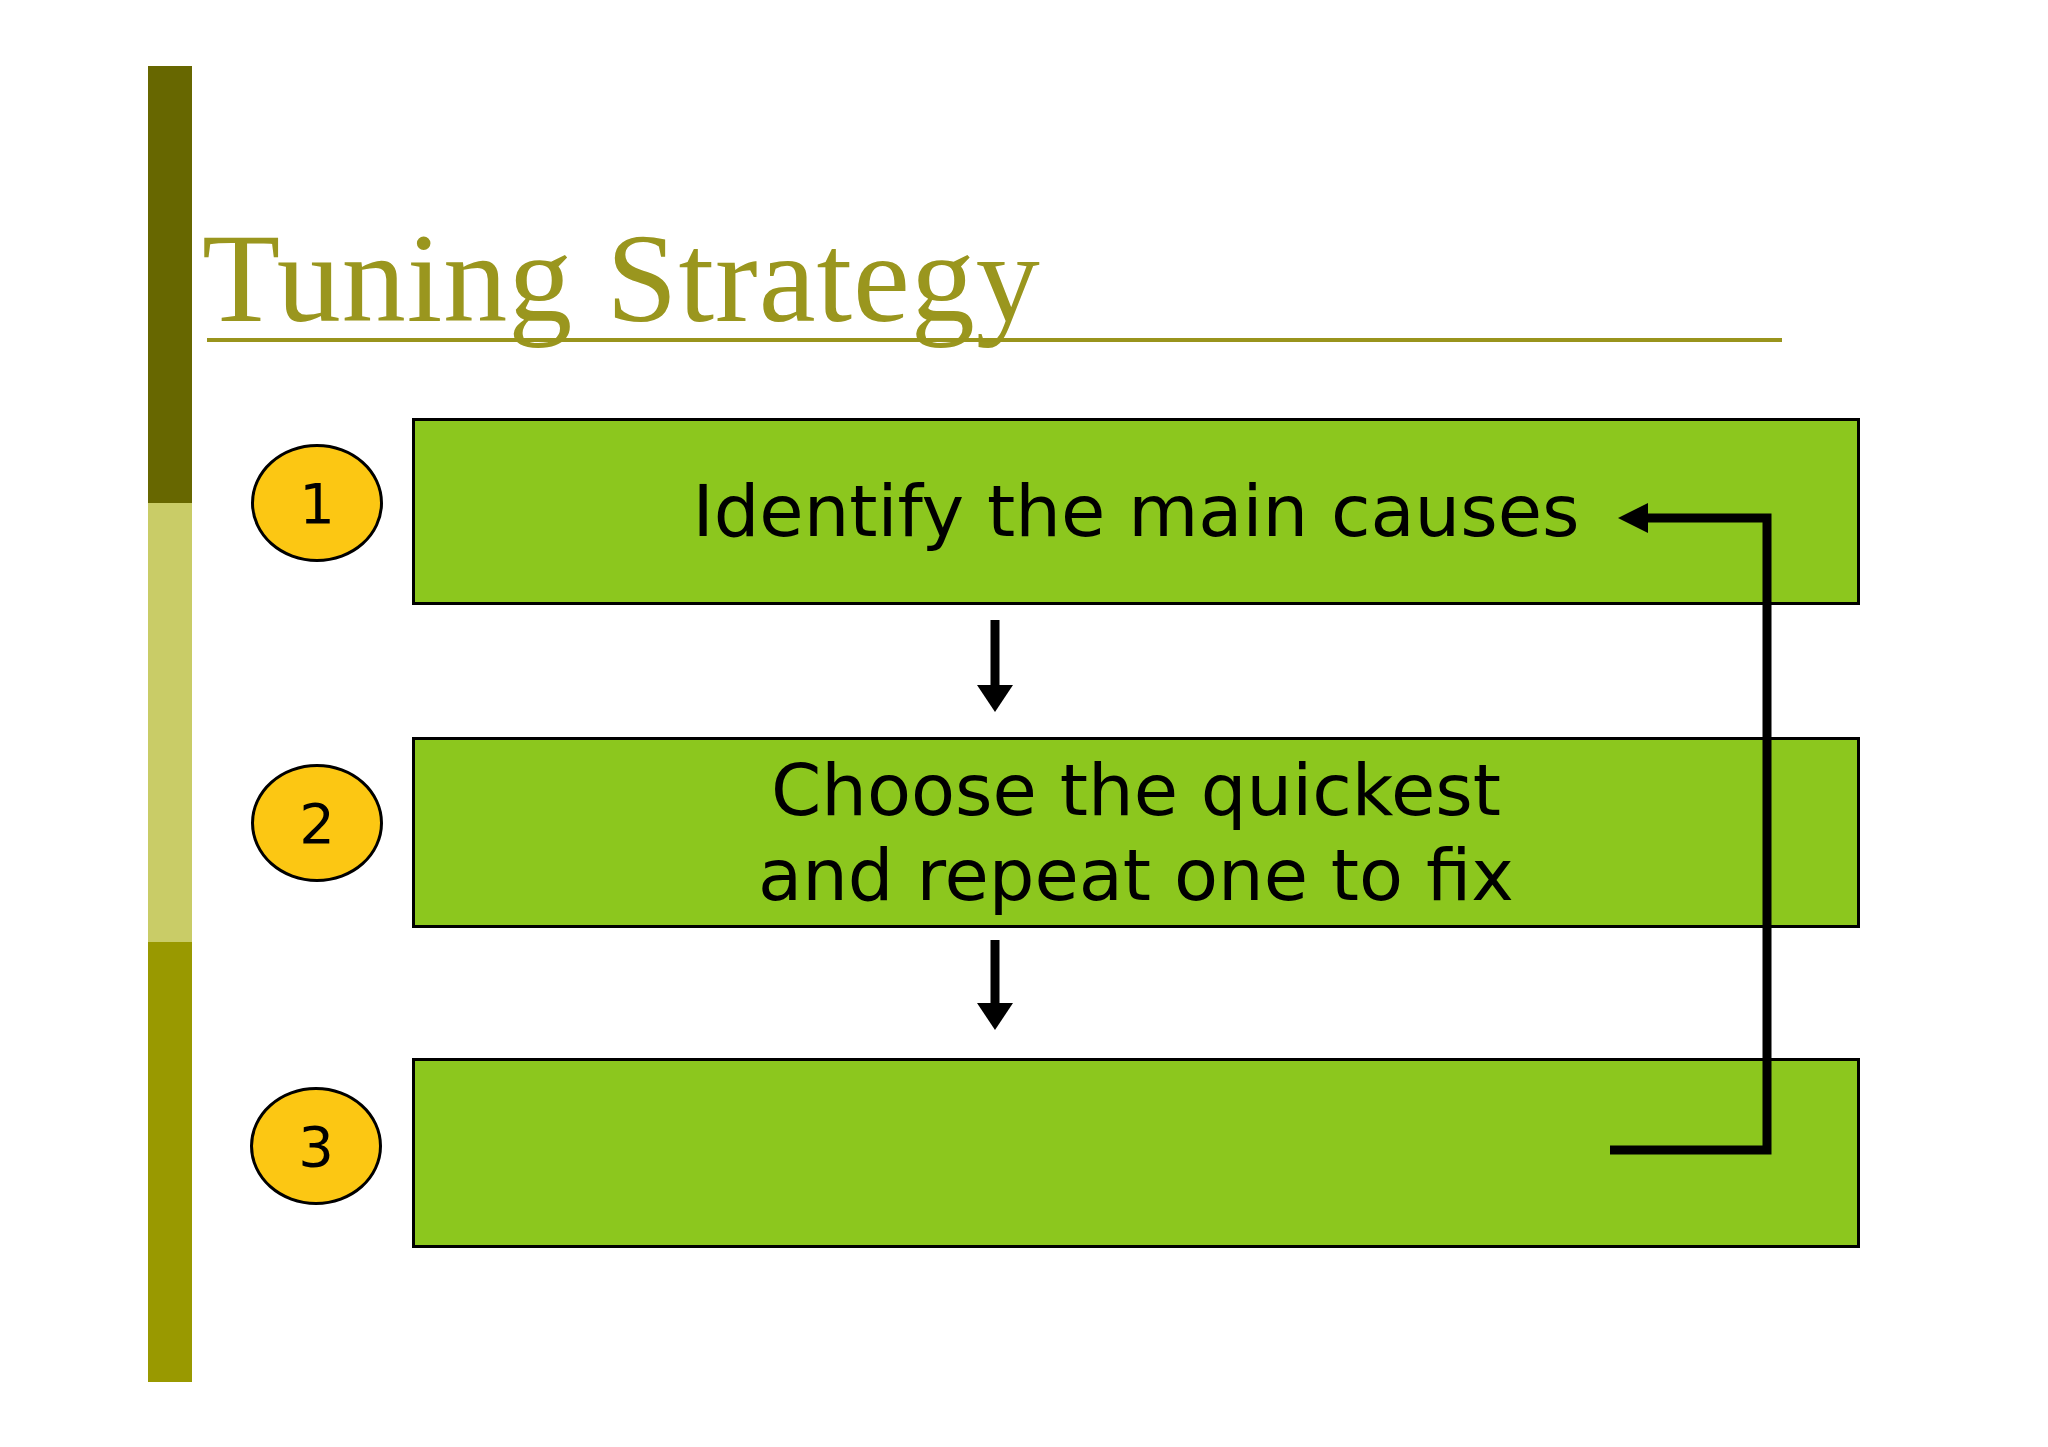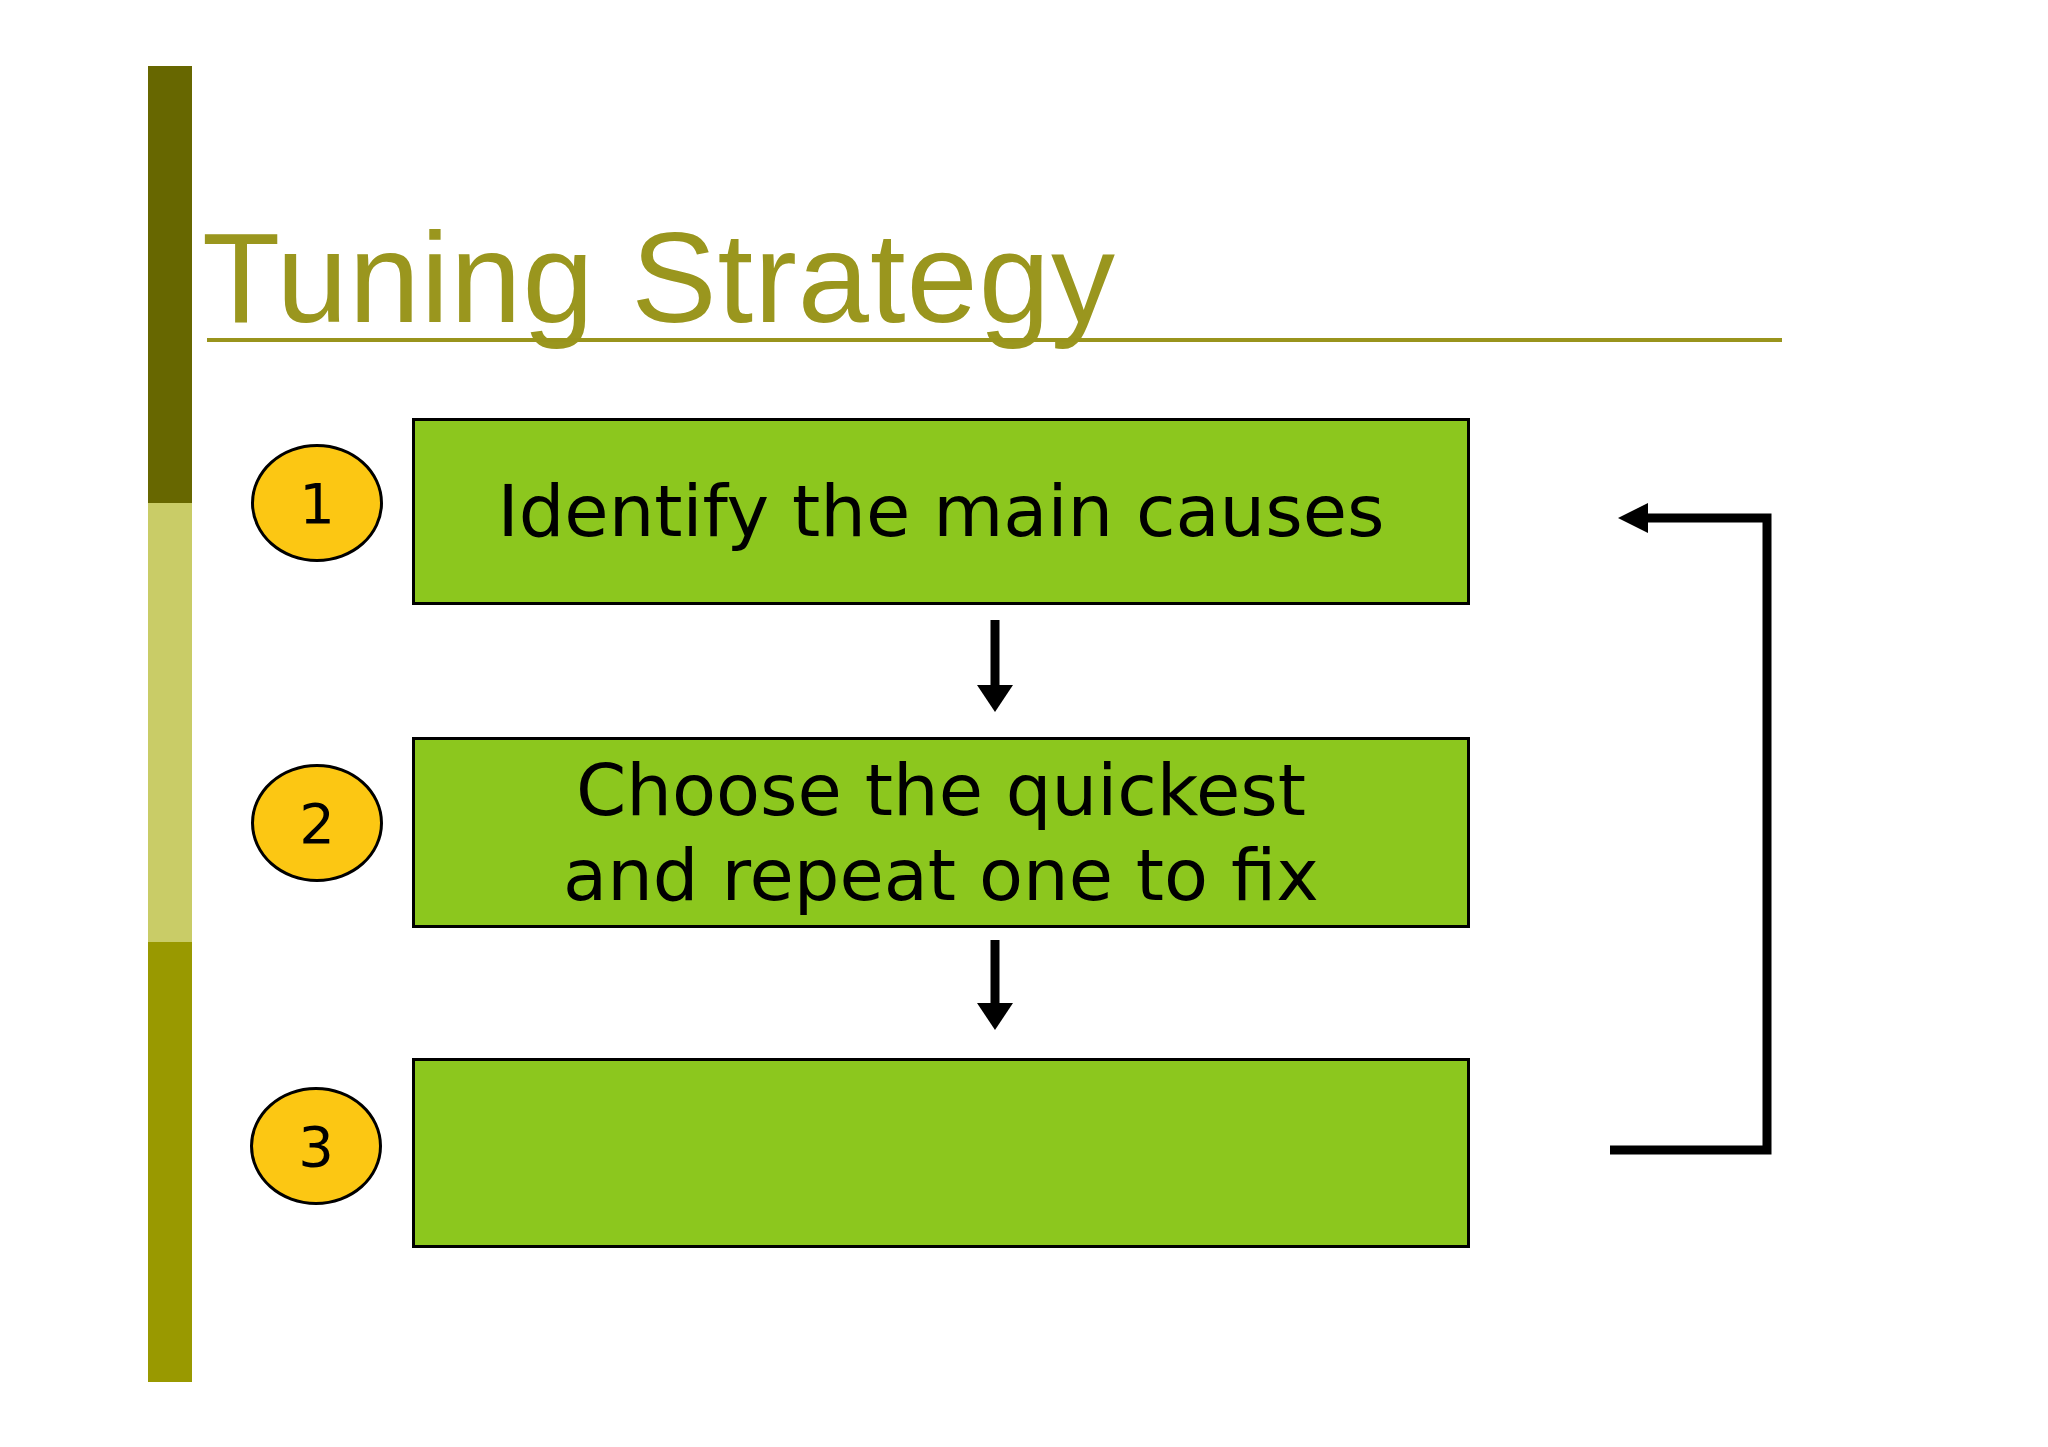--- a/index.html
+++ b/index.html
@@ -11,32 +11,32 @@
   
   .sidebar{position:absolute;left:148px;top:66px;width:44px;height:1316px;}
   .sidebar .seg{position:absolute;left:0;width:100%;}
   .seg-top{top:0;height:437px;background:var(--sidebar-top,#676700);}
   .seg-mid{top:437px;height:439px;background:var(--sidebar-middle,#C9CC67);}
   .seg-bot{top:876px;height:440px;background:var(--sidebar-bottom,#999900);}
 
   
   .title{
     position:absolute;left:202px;top:214px;
-    font-family:Liberation Sans, sans-serif;
+    font-family:Liberation Serif, serif;
     font-size:128px;line-height:1;letter-spacing:1px;
     color:var(--title-text,#9A961E);white-space:nowrap;
   }
   .title-rule{
     position:absolute;left:207px;top:338px;width:1575px;height:4px;
     background:var(--title-rule,#99941C);
   }
 
   
   .step-box{
-    position:absolute;left:412px;width:1058px;box-sizing:border-box;
+    position:absolute;left:412px;width:1448px;box-sizing:border-box;
     background:var(--box-fill,#8CC71E);
     border:3px solid var(--box-border,#000000);
     display:flex;flex-direction:column;align-items:center;justify-content:center;
     color:#000;font-size:72px;line-height:1.18;text-align:center;
   }
   .box-1{top:418px;height:187px;}
   .box-2{top:737px;height:191px;text-align:center;}
   .box-3{top:1058px;height:190px;}
   .step-box span{display:block;white-space:nowrap;}
 

